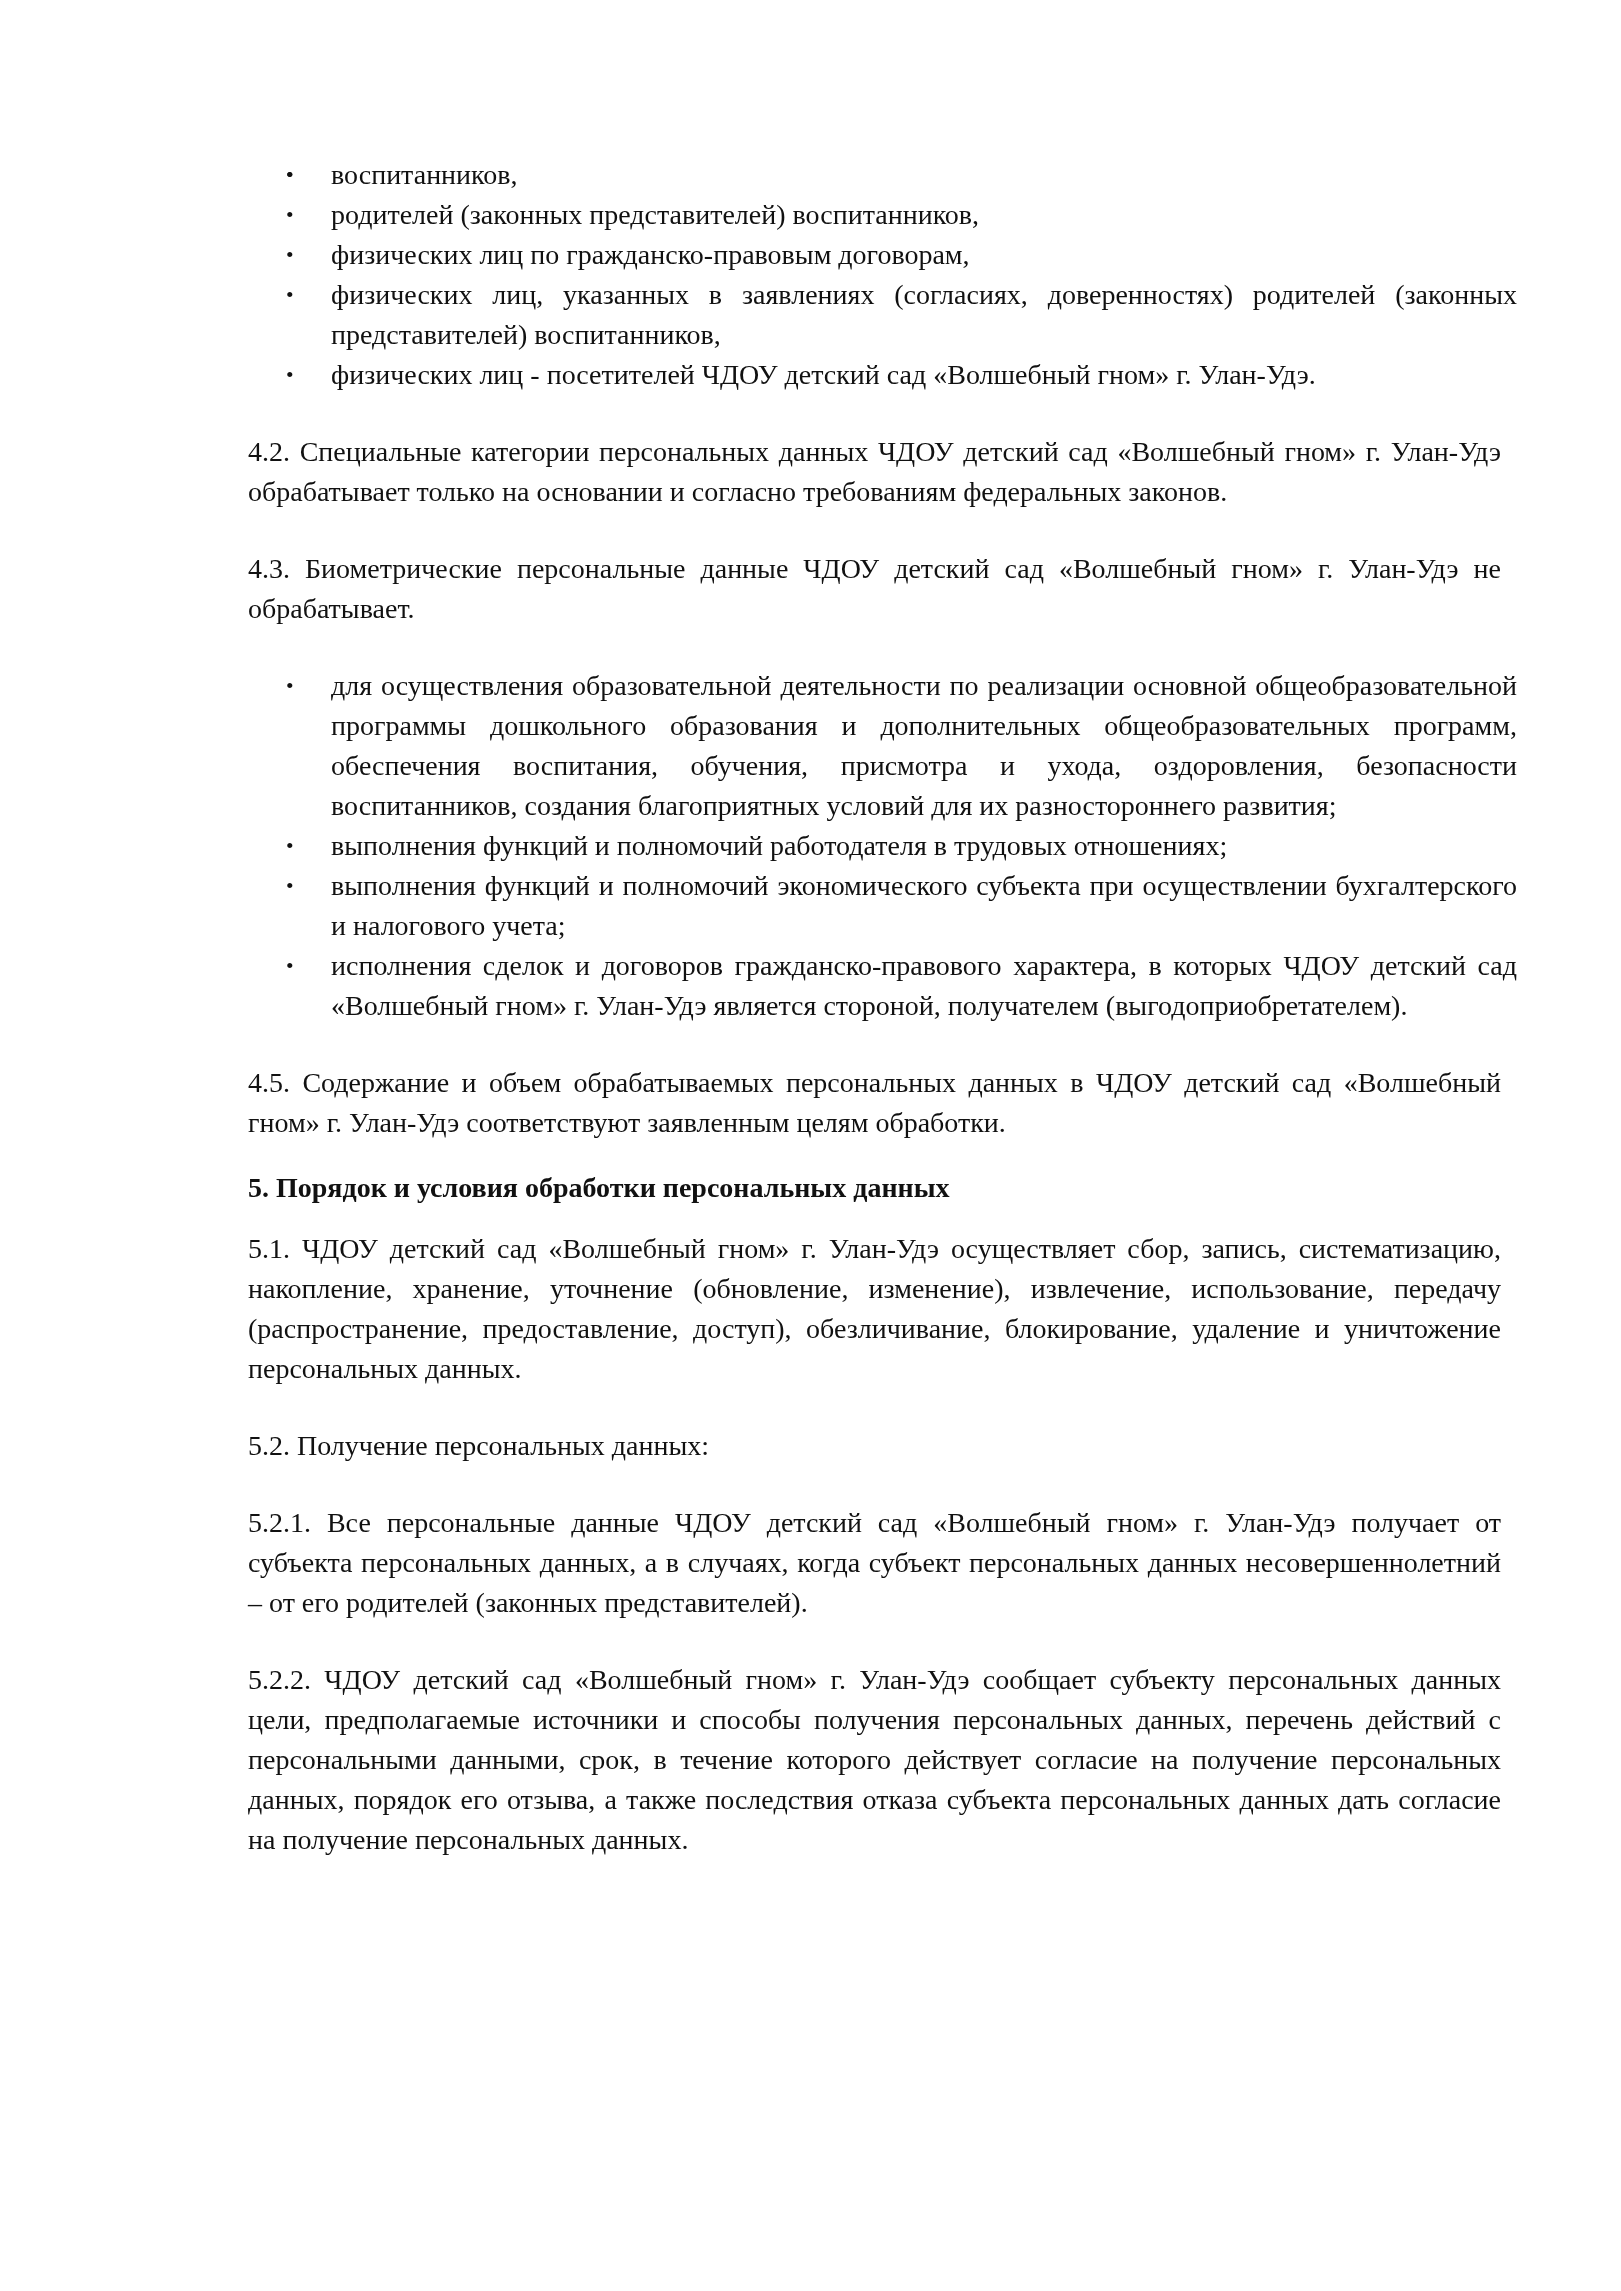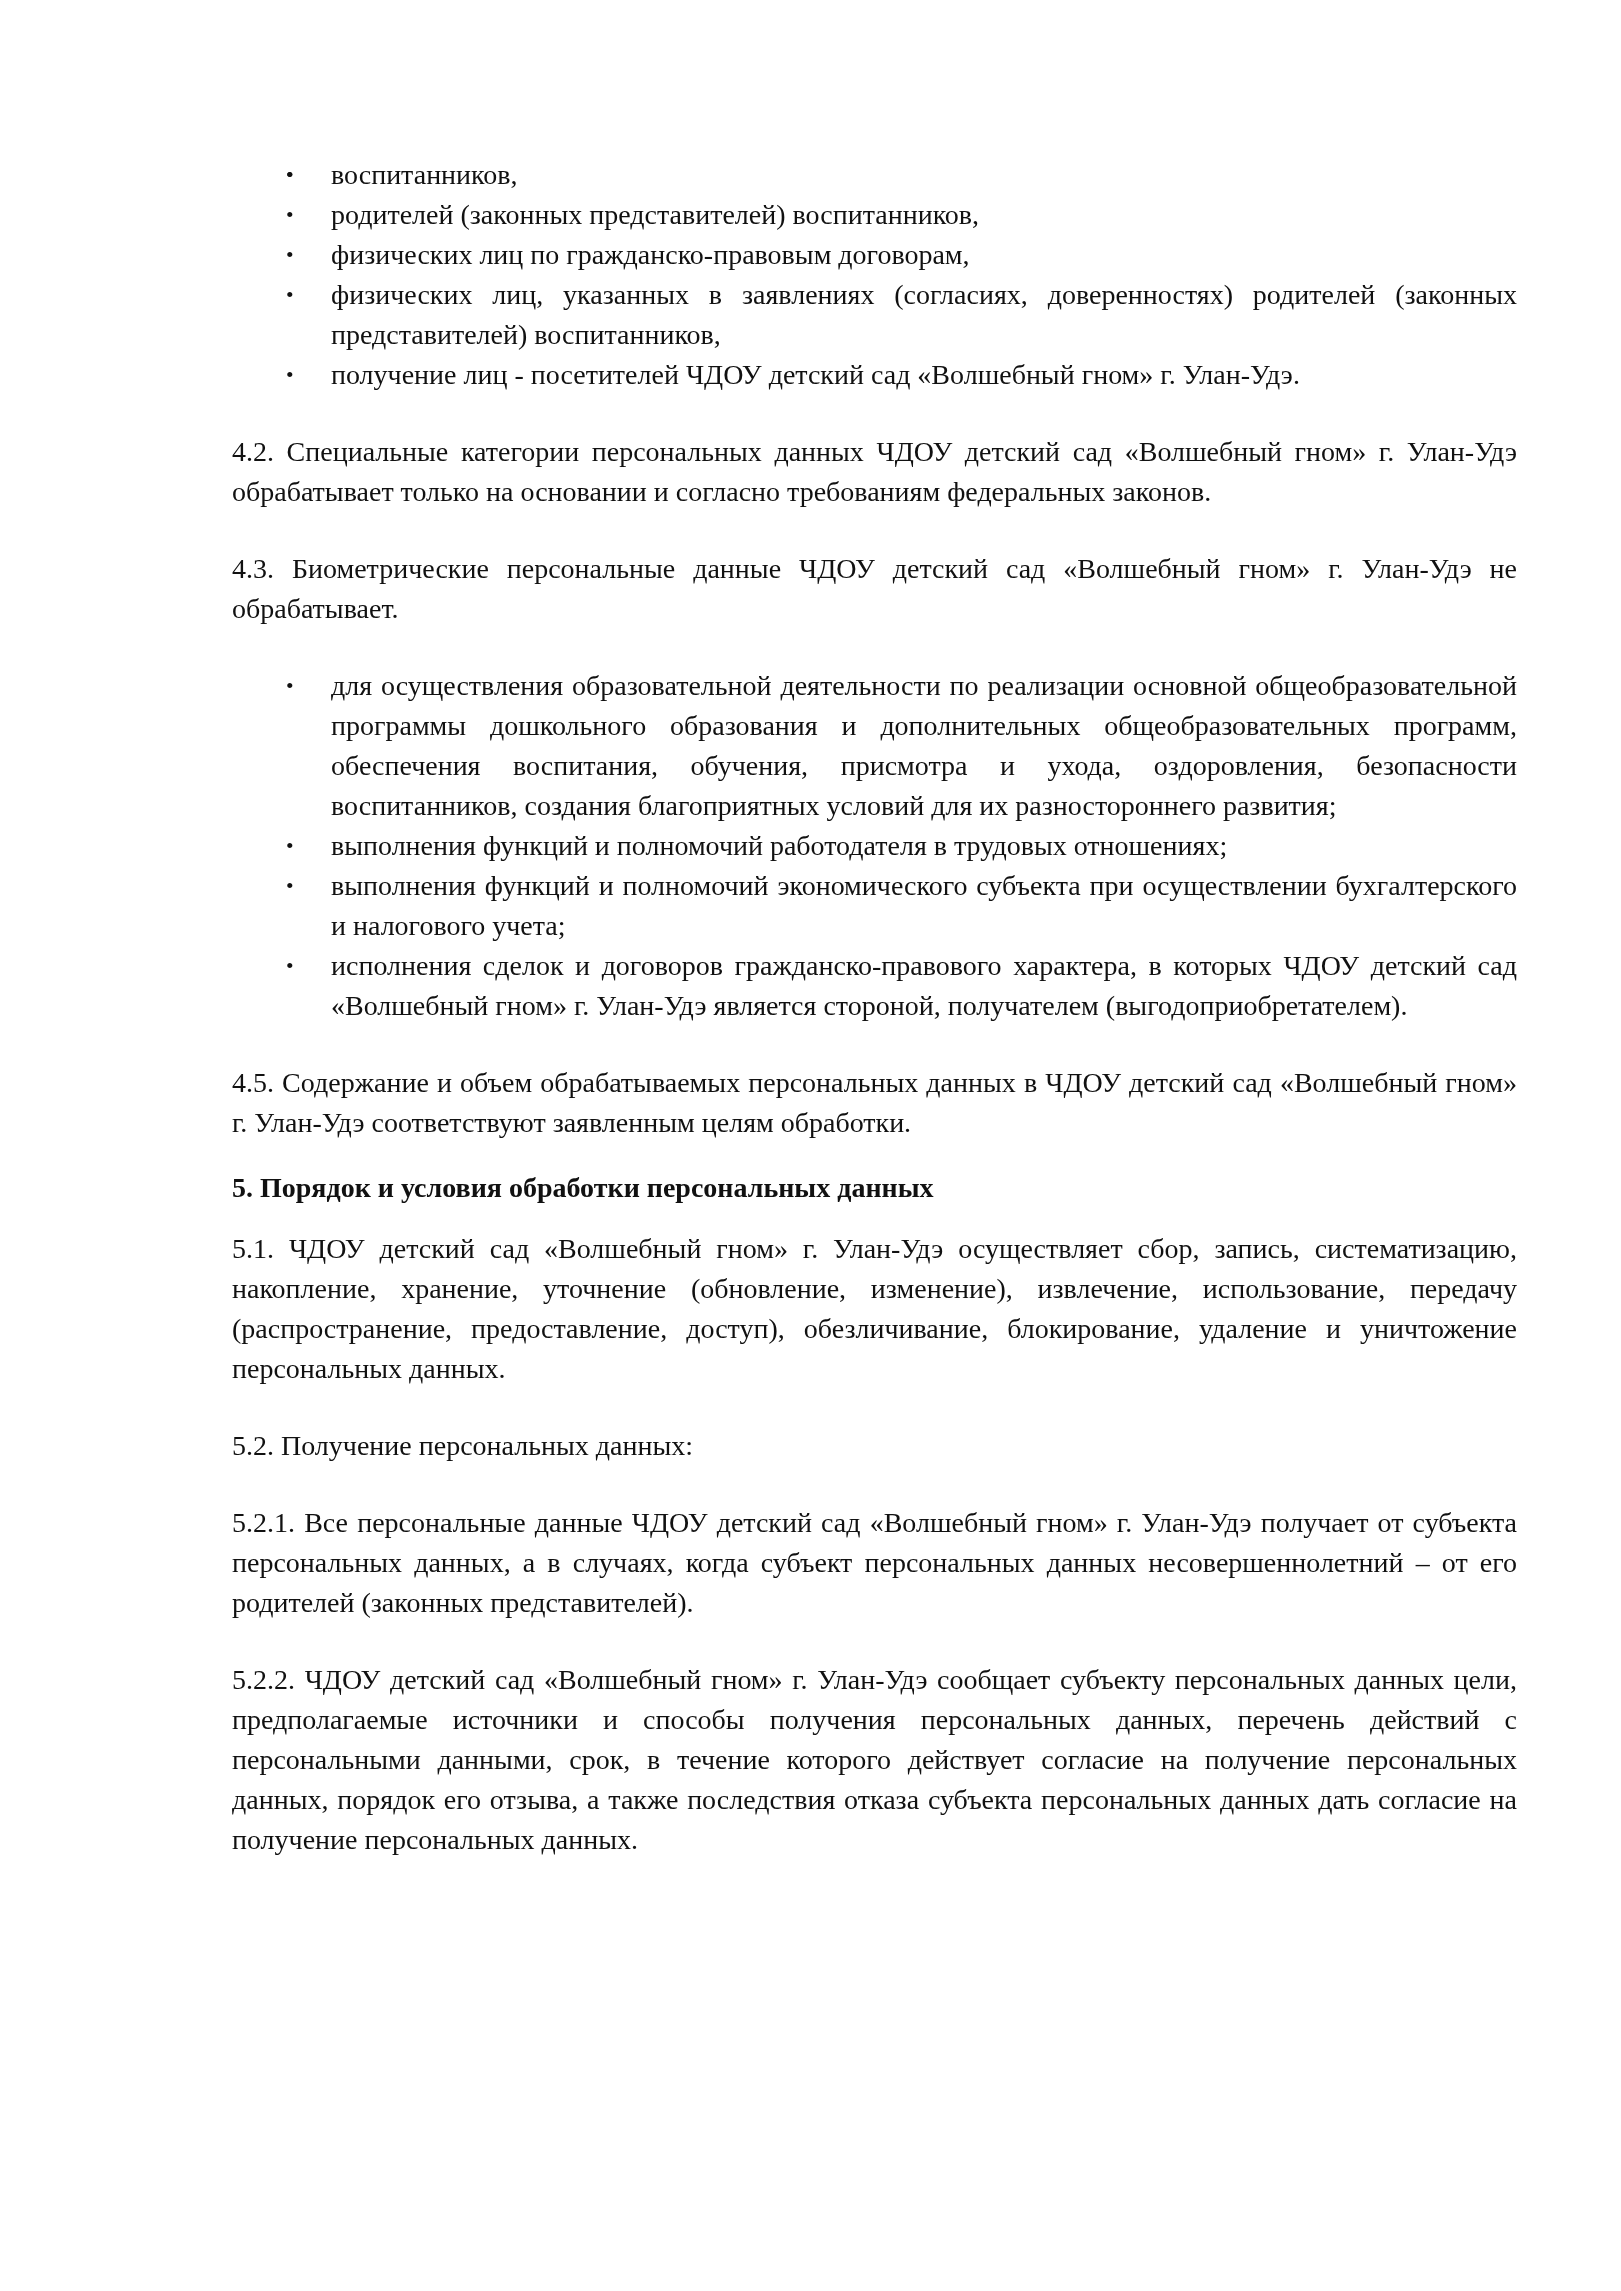--- a/index.html
+++ b/index.html
@@ -5,38 +5,38 @@
   html, body { margin: 0; padding: 0; background: #ffffff; }
   body { width: 1621px; height: 2292px; position: relative; overflow: hidden; }
   .page {
     position: absolute; left: 232px; top: 155px; width: 1285px;
     font-family: "Liberation Serif", "DejaVu Serif", serif;
     font-size: 28px; line-height: 40px; color: #111111;
   }
   .ul { margin: 0; padding: 0; list-style: none; }
   .li { position: relative; padding-left: 99px; text-align: justify; }
   .li .bullet { position: absolute; left: 54px; top: 0; font-size: 21.6px; }
-  p { margin: 0; text-align: justify; }
+  p { margin: 16px; text-align: justify; }
   .gap { margin-top: 37px; }
   .gap-list { margin-top: 37px; }
   .heading { font-weight: bold; margin-top: 24.5px; font-family: Liberation Serif, serif; }
   .para-after-heading { margin-top: 21.6px; }
 </style>
 </head>
 <body>
 
 <div class="page">
 
   <ul class="ul">
     <li class="li"><span class="bullet">•</span></li>
     <li class="li"><span class="bullet">•</span><span>воспитанников,</span></li>
     <li class="li"><span class="bullet">•</span><span>родителей (законных представителей) воспитанников,</span></li>
     <li class="li"><span class="bullet">•</span><span>физических лиц по гражданско-правовым договорам,</span></li>
     <li class="li"><span class="bullet">•</span><span>физических лиц, указанных в заявлениях (согласиях, доверенностях) родителей (законных представителей) воспитанников,</span></li>
-    <li class="li"><span class="bullet">•</span><span>получение лиц - посетителей ЧДОУ детский сад «Волшебный гном» г. Улан-Удэ.</span></li>
+    <li class="li"><span class="bullet">•</span><span>физических лиц - посетителей ЧДОУ детский сад «Волшебный гном» г. Улан-Удэ.</span></li>
   </ul>
 
   <p class="gap">4.2. Специальные категории персональных данных ЧДОУ детский сад «Волшебный гном» г. Улан-Удэ обрабатывает только на основании и согласно требованиям федеральных законов.</p>
   <p class="gap">4.3. Биометрические персональные данные ЧДОУ детский сад «Волшебный гном» г. Улан-Удэ не обрабатывает.</p>
 
   <ul class="ul gap-list">
     <li class="li"><span class="bullet">•</span><span>для осуществления образовательной деятельности по реализации основной общеобразовательной программы дошкольного образования и дополнительных общеобразовательных программ, обеспечения воспитания, обучения, присмотра и ухода, оздоровления, безопасности воспитанников, создания благоприятных условий для их разностороннего развития;</span></li>
     <li class="li"><span class="bullet">•</span><span>выполнения функций и полномочий работодателя в трудовых отношениях;</span></li>
     <li class="li"><span class="bullet">•</span><span>выполнения функций и полномочий экономического субъекта при осуществлении бухгалтерского и налогового учета;</span></li>
     <li class="li"><span class="bullet">•</span><span>исполнения сделок и договоров гражданско-правового характера, в которых ЧДОУ детский сад «Волшебный гном» г. Улан-Удэ является стороной, получателем (выгодоприобретателем).</span></li>

